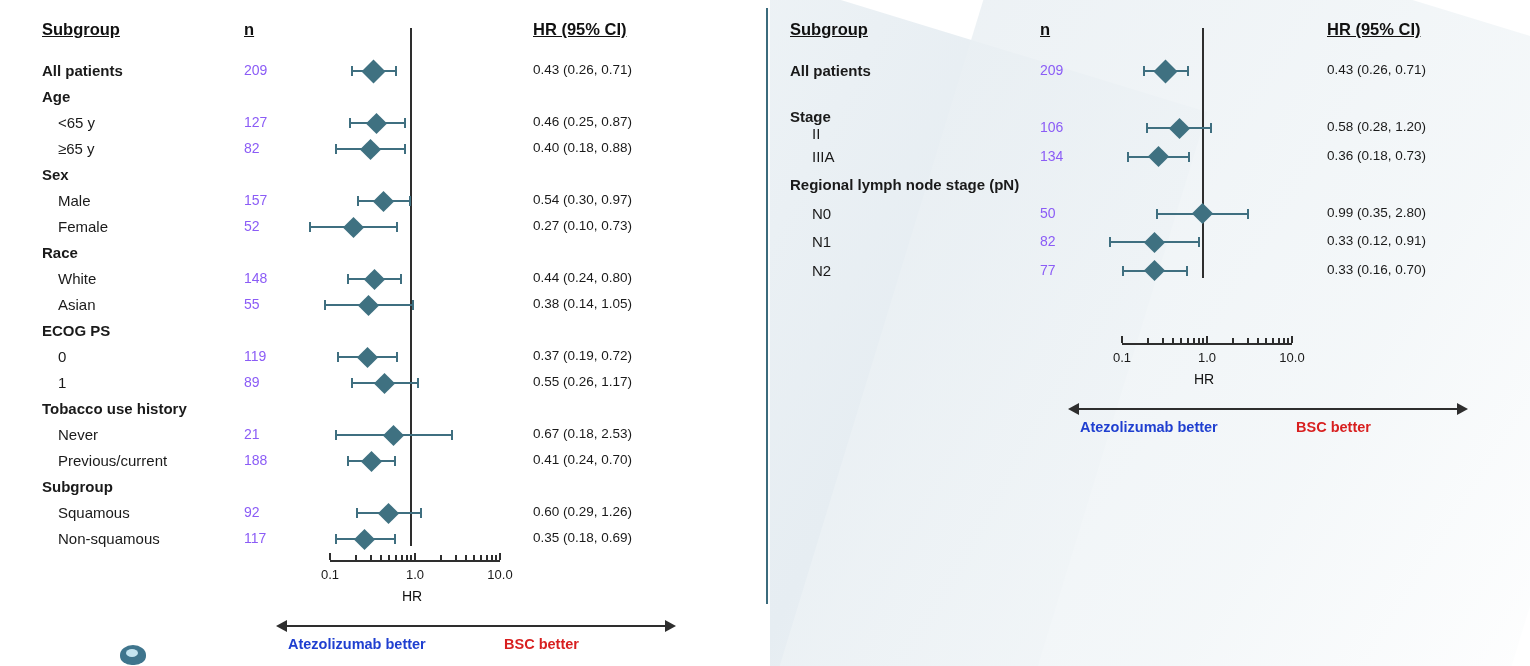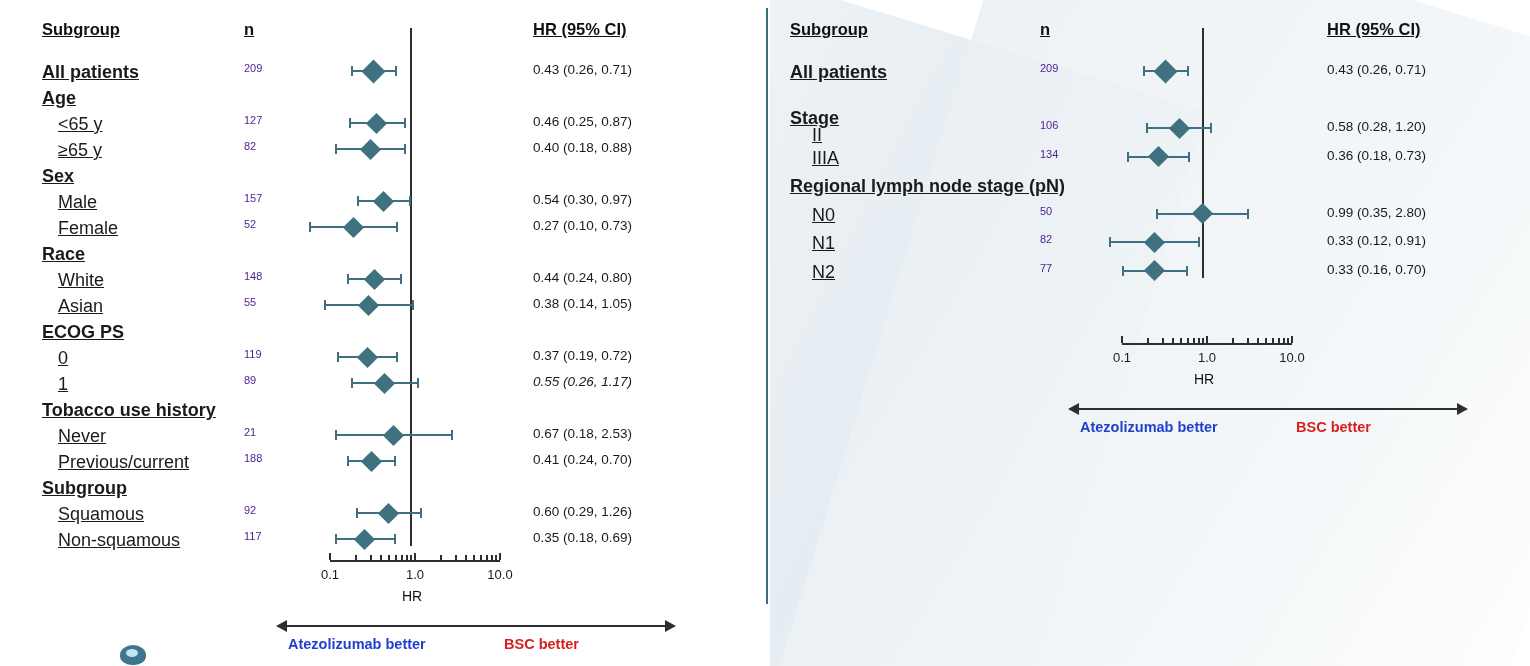--- a/index.html
+++ b/index.html
@@ -66,27 +66,26 @@
     color: #111;
     text-decoration: underline;
     white-space: nowrap;
   }
 
   .col-sub { position: absolute; white-space: nowrap; }
   .col-n   { position: absolute; white-space: nowrap; }
   .col-hr  { position: absolute; white-space: nowrap; }
 
   .rowlabel {
-    font-size: 18px;
+    font-size: 15px;
     color: #1a1a1a;
-    text-decoration: underline;
   }
   .rowlabel.group { font-weight: bold; }
 
-  .nval { font-size: 11px; color: #4c1d95; }
+  .nval { font-size: 14px; color: #8b5cf6; }
   .hrval { font-size: 13.5px; color: #1a1a1a; }
 
   
   .plot {
     position: absolute;
     overflow: visible;
   }
   .nullline {
     position: absolute;
     width: 2px;
@@ -230,21 +229,21 @@
 
     <div id="L-hrs">
         <div class="col-hr hrval" style="left: 533px; top: 62px;">0.43 (0.26, 0.71)</div>
         <div class="col-hr hrval" style="left: 533px; top: 114px;">0.46 (0.25, 0.87)</div>
         <div class="col-hr hrval" style="left: 533px; top: 140px;">0.40 (0.18, 0.88)</div>
         <div class="col-hr hrval" style="left: 533px; top: 192px;">0.54 (0.30, 0.97)</div>
         <div class="col-hr hrval" style="left: 533px; top: 218px;">0.27 (0.10, 0.73)</div>
         <div class="col-hr hrval" style="left: 533px; top: 270px;">0.44 (0.24, 0.80)</div>
         <div class="col-hr hrval" style="left: 533px; top: 296px;">0.38 (0.14, 1.05)</div>
         <div class="col-hr hrval" style="left: 533px; top: 348px;">0.37 (0.19, 0.72)</div>
-        <div class="col-hr hrval" style="left: 533px; top: 374px; font-style: italic;">0.55 (0.26, 1.17)</div>
+        <div class="col-hr hrval" style="left: 533px; top: 374px;">0.55 (0.26, 1.17)</div>
         <div class="col-hr hrval" style="left: 533px; top: 426px;">0.67 (0.18, 2.53)</div>
         <div class="col-hr hrval" style="left: 533px; top: 452px;">0.41 (0.24, 0.70)</div>
         <div class="col-hr hrval" style="left: 533px; top: 504px;">0.60 (0.29, 1.26)</div>
         <div class="col-hr hrval" style="left: 533px; top: 530px;">0.35 (0.18, 0.69)</div>
       </div>
 
     <div class="plot" id="L-plot" style="left: 310px; top: 46px; width: 202px; height: 508px;">
       <div class="nullline" id="L-null" style="left: 100px; top: -18px; height: 518px; background: rgb(46, 46, 46);"></div>
     <div class="ci" style="left: 41.9123px; width: 44.0648px; top: 24px; background: rgb(63, 111, 128);"></div>
         <div class="cap" style="left: 40.9123px; top: 20px; height: 10px; background: rgb(63, 111, 128);"></div>

